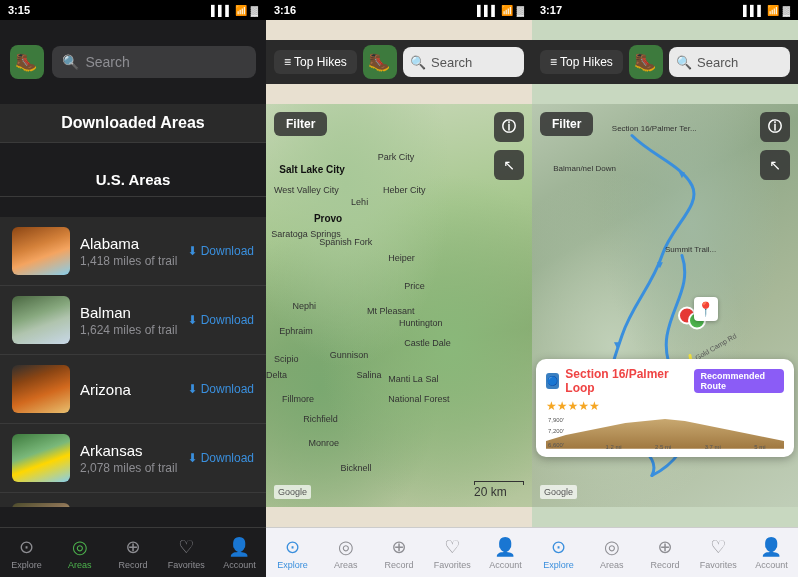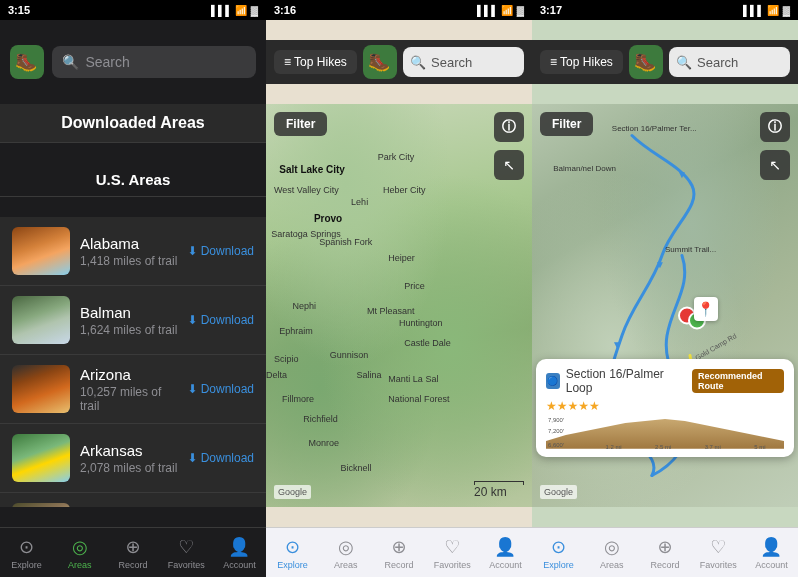--- a/index.html
+++ b/index.html
@@ -326,25 +326,25 @@
       background: #3a7fc1;
       border-radius: 3px;
       display: flex;
       align-items: center;
       justify-content: center;
       color: #fff;
       font-size: 9px;
     }
     .trail-name {
       font-size: 12px;
-      font-weight: 400;
-      color: #404040;
+      font-weight: 700;
+      color: #ef4444;
     }
     .recommended-badge {
-      background: #a16207;
+      background: #8b5cf6;
       color: #fff;
       font-size: 9px;
       padding: 2px 6px;
       border-radius: 4px;
       font-weight: 600;
       margin-left: 16px;
     }
     .trail-stars { color: #f5a623; font-size: 12px; }
     .trail-stats {
       display: flex;
@@ -418,21 +418,20 @@
       </div>
       <div class="download-btn">
         <span>⬇</span>
         <span>Download</span>
       </div>
     </div>
     <div class="area-item">
       <div class="area-thumb thumb-arizona"></div>
       <div class="area-info">
         <div class="area-name">Arizona</div>
-        <div class="area-miles">10,257 miles of trail</div>
       </div>
       <div class="download-btn">
         <span>⬇</span>
         <span>Download</span>
       </div>
     </div>
     <div class="area-item">
       <div class="area-thumb thumb-arkansas"></div>
       <div class="area-info">
         <div class="area-name">Arkansas</div>

